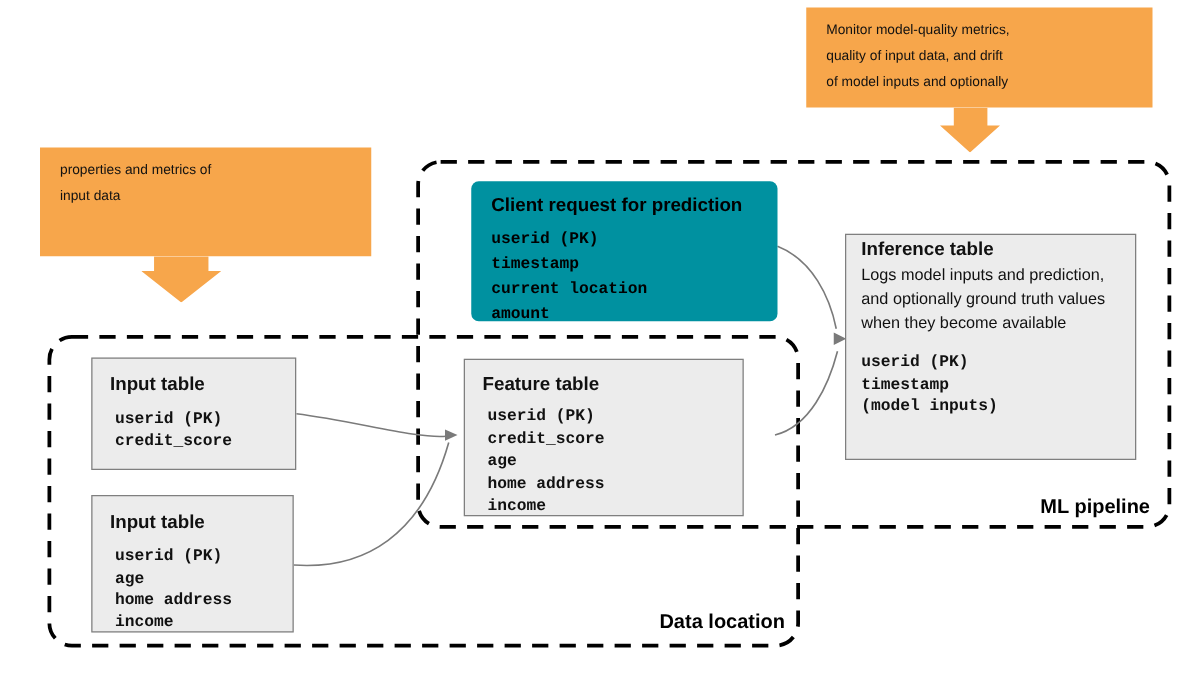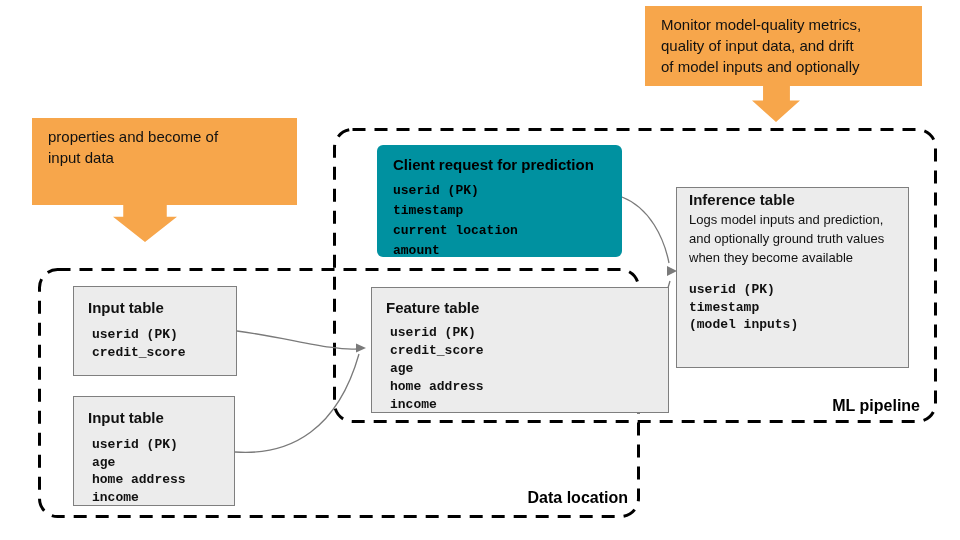--- a/index.html
+++ b/index.html
@@ -5,21 +5,21 @@
   html,body{margin:0;padding:0;background:#fff;}
   #canvas{
     position:relative;width:960px;height:540px;background:#ffffff;
     font-family:"Liberation Sans",sans-serif;overflow:hidden;
   }
   #connector-layer{position:absolute;left:0;top:0;z-index:0;}
   .node{position:absolute;z-index:1;box-sizing:border-box;}
 
   
   .callout{background:#F7A64B;color:#111;padding:8px 14px 8px 16px;}
-  .callout .line{font-size:15px;line-height:21px;white-space:nowrap;}
+  .callout .line{font-size:11px;line-height:21px;white-space:nowrap;}
   .down-arrow{
     position:absolute;background:#F7A64B;z-index:1;
   }
   .down-arrow.left-style{clip-path:polygon(16% 0,84% 0,84% 32%,100% 32%,50% 100%,0 32%,16% 32%);}
   .down-arrow.right-style{clip-path:polygon(23% 0,79% 0,79% 40%,100% 40%,50% 100%,0 40%,23% 40%);}
 
   
   .table-box{background:#ECECEC;border:1px solid #7F7F7F;color:#111;}
   .box-title{font-size:15px;font-weight:bold;line-height:18px;}
   .fields{font-family:"Liberation Mono","DejaVu Sans Mono",monospace;font-weight:bold;font-size:13px;}
@@ -64,21 +64,21 @@
     <path d="M 235 452 C 292 456, 338 428, 359 354" fill="none" stroke="#7A7A7A" stroke-width="1.3"></path>
     <polygon points="366,348 356,343.5 356,352.5" fill="#7A7A7A"></polygon>
 
     <path d="M 622 197 C 650 208, 664 238, 669 263" fill="none" stroke="#7A7A7A" stroke-width="1.3"></path>
     <path d="M 620 348 C 648 341, 663 308, 670 281" fill="none" stroke="#7A7A7A" stroke-width="1.3"></path>
     <polygon points="677,271 667,266 667,276" fill="#7A7A7A"></polygon>
   </svg>
 
   <div class="node callout" style="left:32px;top:118px;width:265px;height:87px;">
     <div class="callout-text">
-        <div class="line">properties and become of</div>
+        <div class="line">properties and metrics of</div>
         <div class="line">input data</div>
       </div>
   </div>
   <div class="down-arrow left-style" style="left:113px;top:205px;width:64px;height:37px;"></div>
 
   <div class="node callout" style="left:645px;top:6px;width:277px;height:80px;">
     <div class="callout-text">
         <div class="line">Monitor model-quality metrics,</div>
         <div class="line">quality of input data, and drift</div>
         <div class="line">of model inputs and optionally</div>
@@ -103,21 +103,21 @@
         <div class="line">and optionally ground truth values</div>
         <div class="line">when they become available</div>
       </div>
     <div class="fields">
         <div class="line">userid (PK)</div>
         <div class="line">timestamp</div>
         <div class="line">(model inputs)</div>
       </div>
   </div>
 
-  <div class="node table-box feature-box" style="left:371px;top:287px;width:298px;height:126px;">
+  <div class="node table-box feature-box" style="left:371px;top:287px;width:224px;height:126px;">
     <div class="box-title">Feature table</div>
     <div class="fields">
         <div class="line">userid (PK)</div>
         <div class="line">credit_score</div>
         <div class="line">age</div>
         <div class="line">home address</div>
         <div class="line">income</div>
       </div>
   </div>
 

